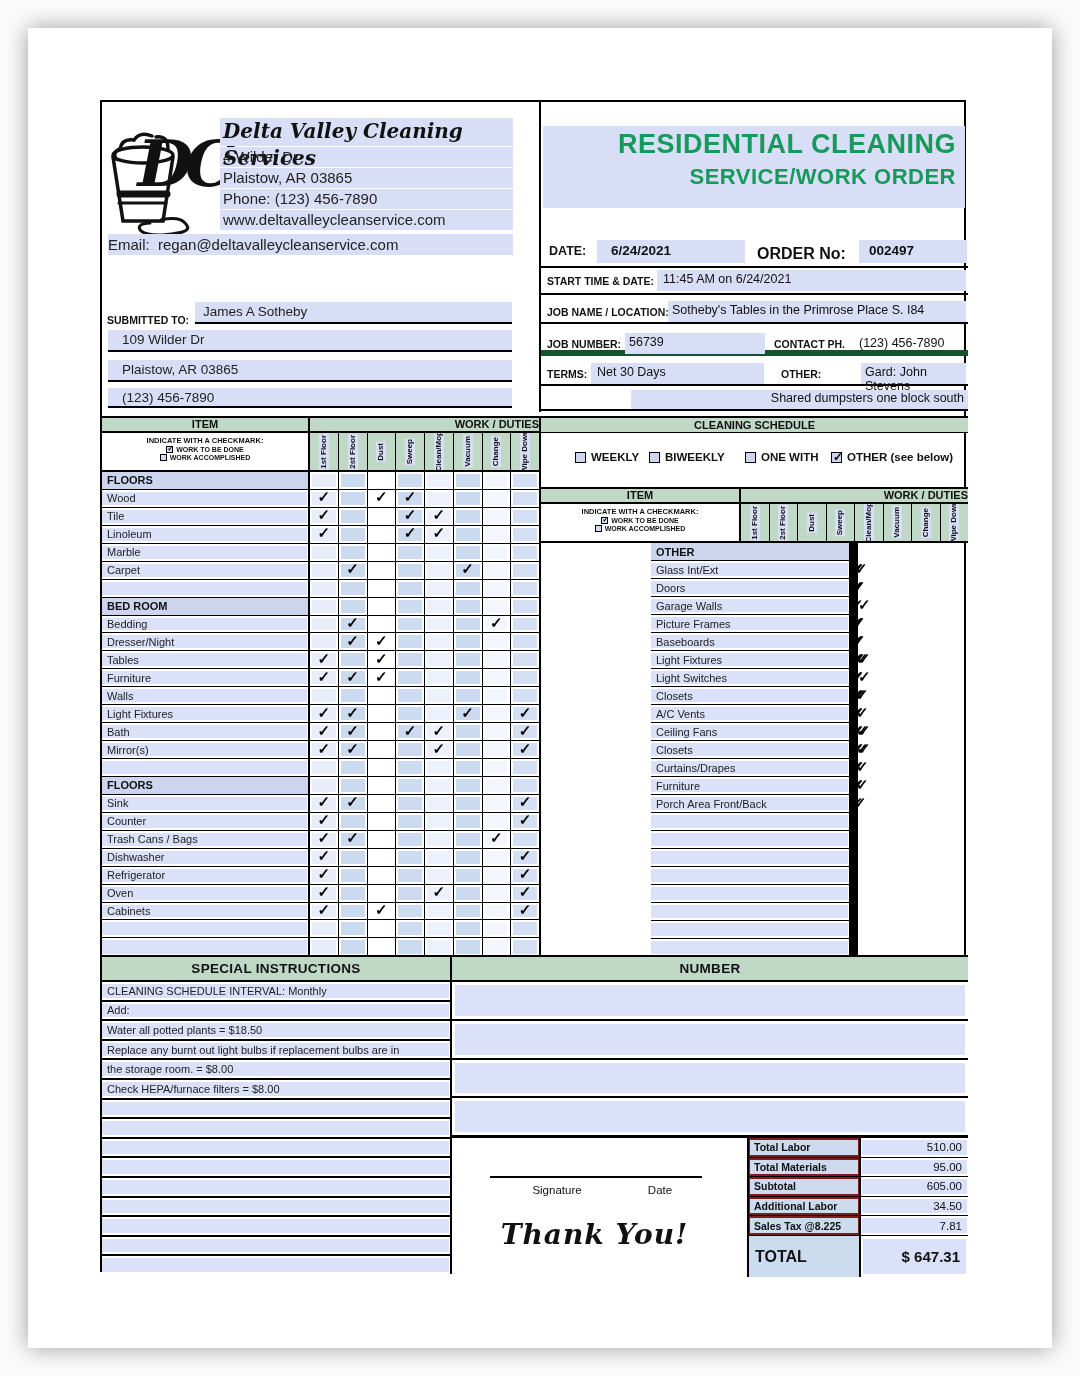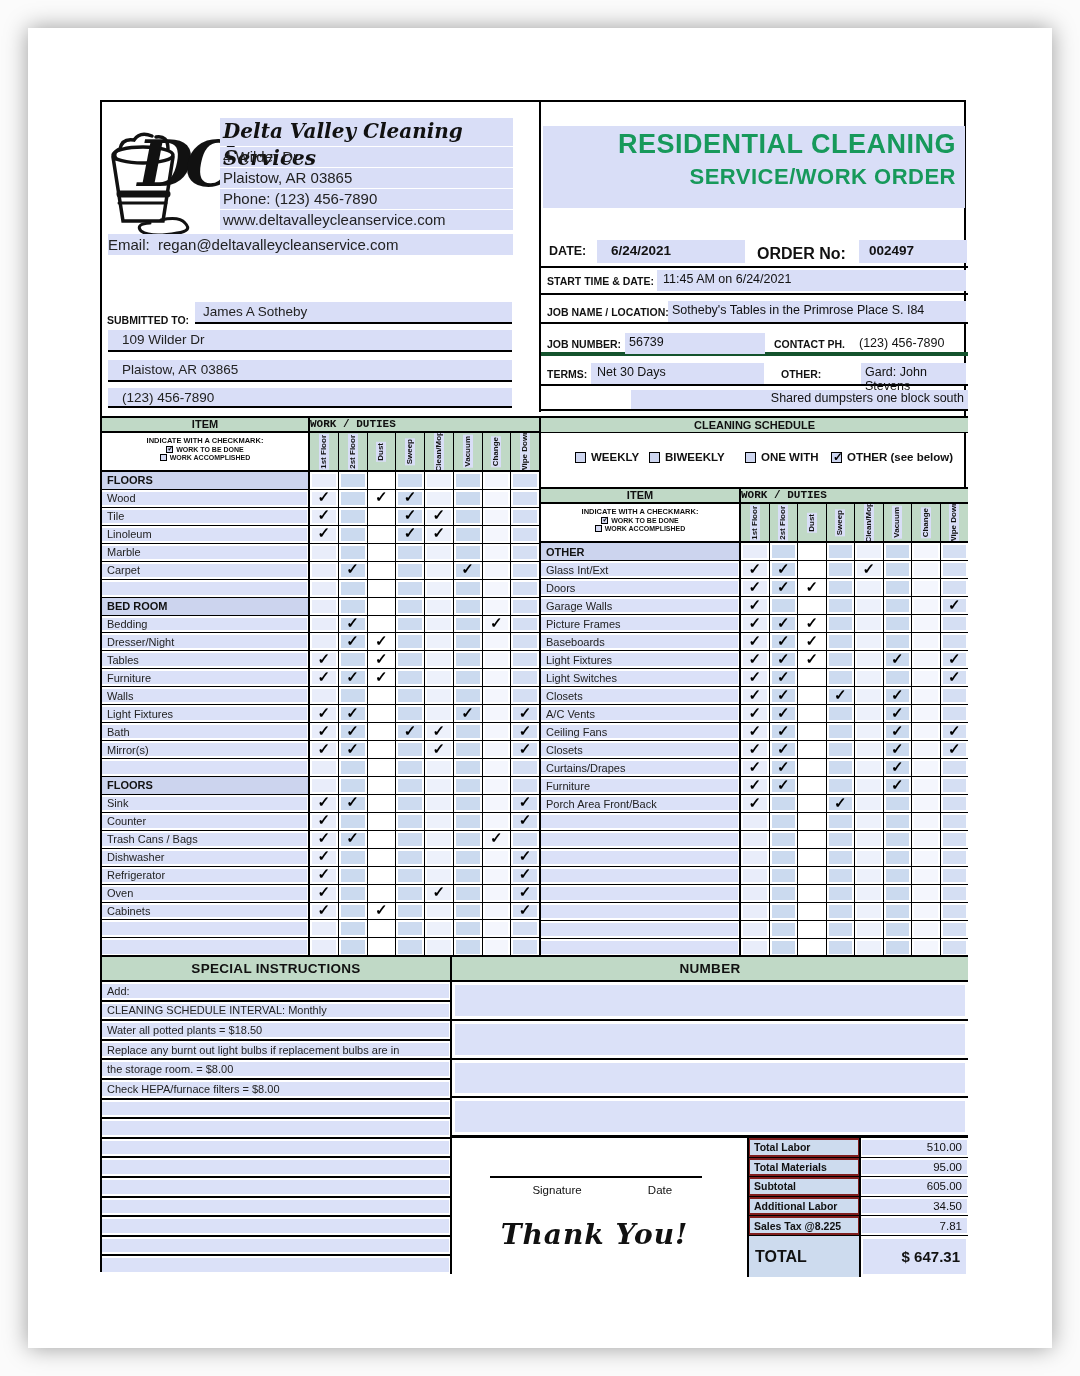--- a/index.html
+++ b/index.html
@@ -42,38 +42,38 @@
   #date-label { left:8px; top:6px; font-size:12.5px; }
   #date-value { left:56px; top:2px; width:148px; height:23px; font-size:13.5px; font-weight:bold; padding:3px 0 0 14px; }
   #orderno-label { left:216px; top:7px; font-size:16px; }
   #orderno-value { left:318px; top:2px; width:108px; height:23px; font-size:13.5px; font-weight:bold; padding:3px 0 0 10px; }
   #row-start { top:166px; height:27px; border-bottom:2px solid #000; }
   #start-label { left:6px; top:7px; font-size:10.5px; }
   #start-value { left:116px; top:2px; right:2px; height:21px; font-size:12.5px; padding:2px 0 0 6px; }
   #row-jobname { top:199px; height:23px; border-bottom:2px solid #000; }
   #jobname-label { left:6px; top:5px; font-size:10.5px; }
   #jobname-value { left:127px; top:0; right:2px; height:21px; font-size:12.5px; padding:2px 0 0 4px; }
-  #row-jobnum { top:230px; height:24px; border-bottom:4px solid #14532d; }
+  #row-jobnum { top:230px; height:24px; border-bottom:6px solid #14532d; }
   #jobnum-label { left:6px; top:6px; font-size:10.5px; }
   #jobnum-value { left:84px; top:1px; width:140px; height:21px; font-size:12.5px; padding:2px 0 0 4px; }
   #contact-label { left:233px; top:6px; font-size:10.5px; }
   #contact-value { left:318px; top:4px; font-size:12.5px; background:none; position:absolute; color:#111; }
   #row-terms { top:260px; height:24px; border-bottom:2px solid #000; }
   #terms-label { left:6px; top:6px; font-size:10.5px; }
   #terms-value { left:50px; top:1px; width:173px; height:21px; font-size:12.5px; padding:2px 0 0 6px; }
   #other-label { left:240px; top:6px; font-size:10.5px; }
   #other-value { left:320px; top:1px; right:2px; height:21px; font-size:12.5px; padding:2px 0 0 4px; }
   #row-dump { top:288px; height:21px; border-bottom:2.5px solid #000; }
   #dump-value { left:90px; top:0; right:0; height:19px; font-size:12.5px; text-align:right; padding:1px 4px 0 0; }
 
   
   .thead { display:flex; height:15px; border-bottom:2px solid #000; background:var(--green);
            font-weight:bold; font-size:11px; color:#111; }
   .thead .ih { border-right:2px solid #000; text-align:center; line-height:13px; }
-  .thead .dh { flex:1; text-align:left; line-height:13px;font-family:Liberation Mono, monospace; }
+  .thead .dh { flex:1; text-align:right; line-height:13px; }
   .subhead { display:flex; height:39px; border-bottom:2.2px solid #000; background:#fff; }
   .legend-cell { border-right:2px solid #000; padding-top:3px; text-align:center; }
   .leg-title { font-size:7.5px; font-weight:bold; color:#111; }
   .leg-line { font-size:7px; font-weight:bold; color:#111; margin-top:1px;
               display:flex; align-items:center; justify-content:center; gap:3px; }
   .leg-box { display:inline-block; width:7px; height:7px; border:1px solid #000; background:#d5daf3; position:relative; }
   .leg-box.checked:after { content:"✓"; position:absolute; left:0; top:-3px; font-size:8px; font-weight:bold; }
   .col-head { flex:1; background:var(--green); border-right:1.8px solid #000; display:flex;
               align-items:center; justify-content:center; overflow:hidden; }
   .col-head:last-child { border-right:none; }
@@ -98,21 +98,21 @@
   #schedule { position:absolute; left:0; right:0; top:0; height:73px; border-top:2.5px solid #000; border-bottom:2.5px solid #000; }
   #schedule-header { height:15px; background:var(--green); font-weight:bold; font-size:11px; text-align:center;
                      line-height:14px; border-bottom:1.8px solid #000; color:#111; }
   #schedule-options { position:relative; height:52px; }
   .sched-opt { position:absolute; top:18px; display:flex; align-items:center; gap:5px; }
   .cbox { width:11px; height:11px; border:1.8px solid #000; background:#ced6f0; position:relative; }
   .check.small { font-size:12px; top:-3px; transform:none; text-align:left; left:1px; }
   .sched-label { font-size:11.5px; font-weight:bold; color:#111; }
   #right-table { position:absolute; left:0; right:0; top:73px; bottom:0; display:flex; flex-direction:column; }
   #right-table .item-cell, #right-table .ih, #right-table .legend-cell { width:200px; }
-  #right-body { flex:1; display:flex; flex-direction:column; }
+  #right-body { flex:1; display:flex; flex-direction:column;align-items:center; }
   #right-body .trow { flex:1; }
   #right-body .trow:last-child { border-bottom:none; }
 
   
   #special { position:absolute; left:0; top:853px; width:350px; height:319px; border-top:2.5px solid #000;
              border-right:2.5px solid #000; background:#fff; }
   .sec-head { height:25px; background:var(--green); border-bottom:2px solid #000; text-align:center;
               font-weight:bold; font-size:13.5px; line-height:24px; color:#111; letter-spacing:.3px; }
   #special-rows { position:absolute; left:0; right:0; top:25px; bottom:0; display:flex; flex-direction:column; }
   .srow { flex:1; position:relative; border-bottom:2px solid #000; background:#fff; }
@@ -1877,24 +1877,24 @@
                 </div>
               </div>
             </div>
       </div>
     </div>
 
     <div id="special">
       <div class="sec-head">SPECIAL INSTRUCTIONS</div>
       <div id="special-rows">
             <div class="srow">
+              <div class="iband sband">CLEANING SCHEDULE INTERVAL: Monthly</div>
+            </div>
+            <div class="srow">
               <div class="iband sband">Add:</div>
-            </div>
-            <div class="srow">
-              <div class="iband sband">CLEANING SCHEDULE INTERVAL: Monthly</div>
             </div>
             <div class="srow">
               <div class="iband sband">Water all potted plants = $18.50</div>
             </div>
             <div class="srow">
               <div class="iband sband">Replace any burnt out light bulbs if replacement bulbs are in</div>
             </div>
             <div class="srow">
               <div class="iband sband">the storage room. = $8.00</div>
             </div>

